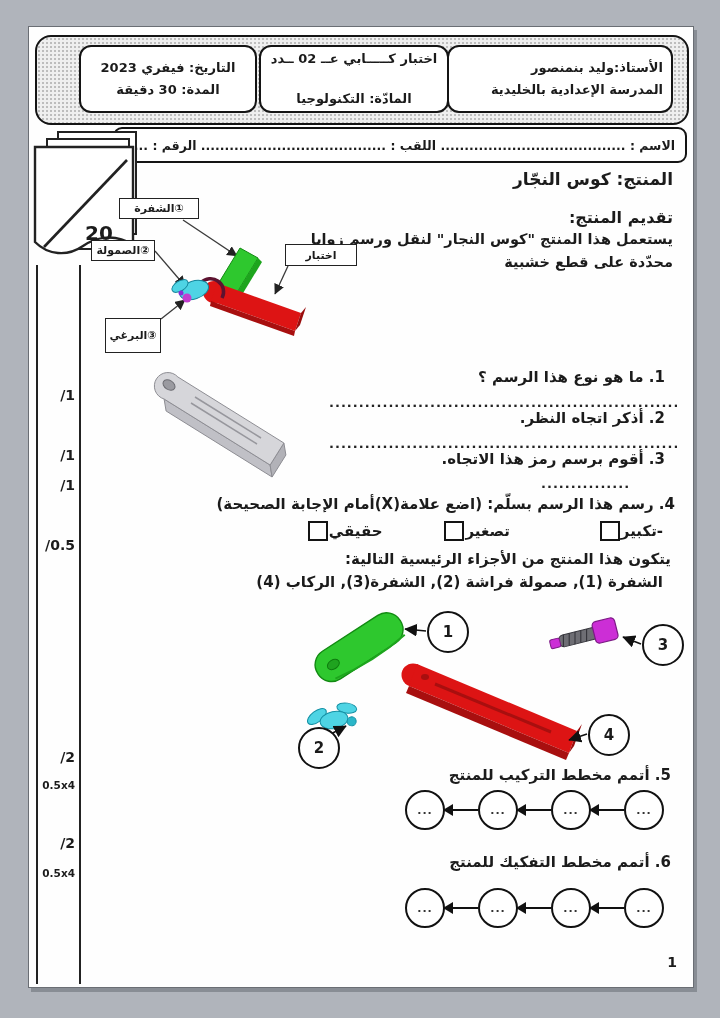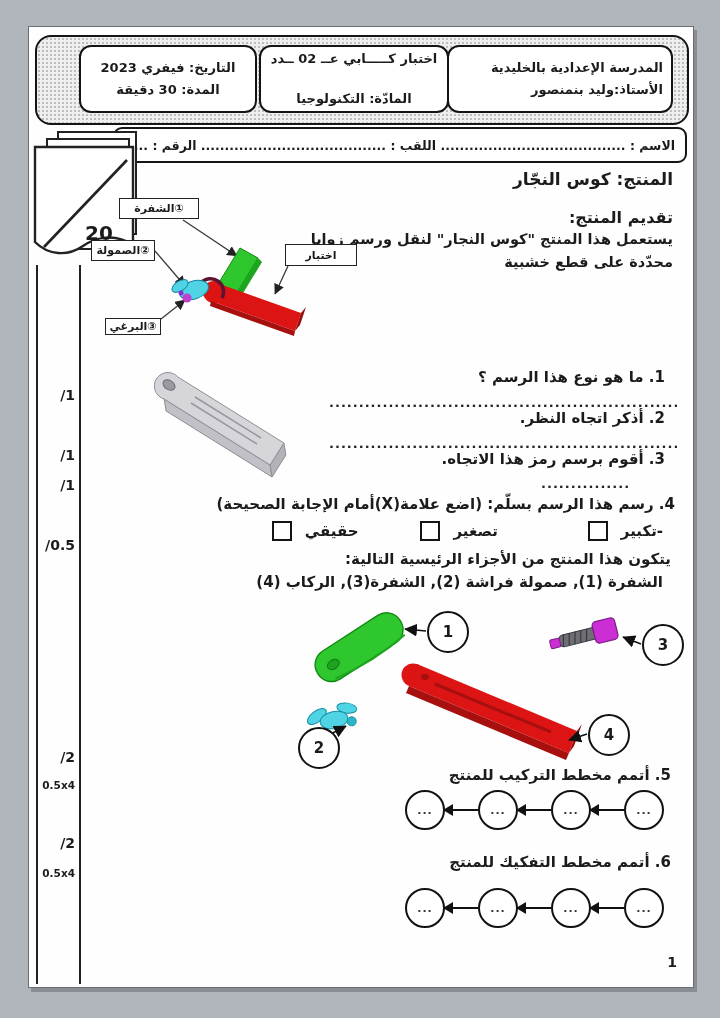--- a/index.html
+++ b/index.html
@@ -30,21 +30,21 @@
   #title{position:absolute;right:20px;top:142px;font-size:17px;font-weight:700;direction:rtl;}
   #introHead{position:absolute;right:20px;top:181px;font-size:16px;font-weight:700;direction:rtl;}
   .para{position:absolute;right:20px;font-size:14.5px;font-weight:700;direction:rtl;}
   .qline{position:absolute;font-size:15px;font-weight:700;direction:rtl;}
   .dots{position:absolute;direction:ltr;font-size:13px;font-weight:700;letter-spacing:1px;
         white-space:nowrap;overflow:hidden;height:16px;color:#222;}
   .plabel{position:absolute;background:#fff;border:1.5px solid #222;display:flex;align-items:center;justify-content:center;
         font-size:11px;font-weight:700;direction:rtl;padding:1px 2px;box-sizing:border-box;}
   
   #optRow{position:absolute;right:30px;top:494px;width:340px;display:flex;direction:rtl;align-items:center;}
-  .q4opt{display:flex;align-items:center;gap:13px;font-size:15px;font-weight:700;direction:rtl;padding-left:6px;}
+  .q4opt{display:flex;align-items:center;gap:1px;font-size:15px;font-weight:700;direction:rtl;padding-left:6px;}
   .cbx{width:16px;height:16px;border:2px solid #141414;background:#fff;display:inline-block;}
   
   .badge{position:absolute;width:38px;height:38px;border:2.5px solid #111;border-radius:50%;background:#fff;
         display:flex;align-items:center;justify-content:center;font-size:15px;font-weight:700;}
   
   .chain{position:absolute;display:flex;align-items:center;direction:ltr;}
   .cnode{width:40px;height:40px;border:2.8px solid #111;border-radius:50%;background:#fff;box-sizing:border-box;
         display:flex;align-items:center;justify-content:center;font-size:11px;font-weight:700;letter-spacing:1px;color:#333;}
   .harrow{width:33px;height:2.4px;background:#111;position:relative;}
   .harrow::before{content:'';position:absolute;left:-2px;top:-4.8px;width:0;height:0;
@@ -53,22 +53,22 @@
   svg{display:block;}
 </style>
 </head>
 <body>
 
 <div id="canvas">
   <div id="page">
 
     <div class="band">
       <div class="hbox" id="schoolBox">
+        <div>الأستاذ:وليد بنمنصور</div>
         <div>المدرسة الإعدادية بالخليدية</div>
-        <div>الأستاذ:وليد بنمنصور</div>
       </div>
       <div class="hbox" id="examBox">
         <div>اختبار كـــــابي عــ 02 ــدد</div>
         <div>المادّة: التكنولوجيا</div>
       </div>
       <div class="hbox" id="dateBox">
         <div>التاريخ: فيفري 2023</div>
         <div>المدة: 30 دقيقة</div>
       </div>
     </div>
@@ -125,21 +125,21 @@
         <polygon points="122,114 206,144 205,149 121,119" fill="#a80f0f"></polygon>
 
         <path d="M112,96 a13,13 0 0 1 21,15" stroke="#5d1230" stroke-width="3.5" fill="none"></path>
         <ellipse cx="105" cy="103" rx="15" ry="9" transform="rotate(-18 105 103)" fill="#4ed4e4" stroke="#14859a" stroke-width="1"></ellipse>
         <ellipse cx="91" cy="99" rx="9" ry="5" transform="rotate(-32 91 99)" fill="#4ed4e4" stroke="#14859a" stroke-width="1"></ellipse>
         <circle cx="98" cy="111" r="4.5" fill="#c23ecf"></circle>
         <circle cx="92" cy="106" r="2.5" fill="#8a2bd9"></circle>
       </svg>
       <div class="plabel" style="left:30px;top:11px;width:80px;height:21px;">①الشفرة</div>
       <div class="plabel" style="left:2px;top:53px;width:64px;height:21px;">②الصمولة</div>
-      <div class="plabel" style="left:16px;top:131px;width:56px;height:17px;">③البرغي</div>
+      <div class="plabel" style="left:16px;top:131px;width:56px;height:35px;">③البرغي</div>
       <div class="plabel" style="left:196px;top:57px;width:72px;height:22px;">اختبار</div>
     </div>
 
     <div class="qline" style="right:28px;top:341px;">1.  ما هو نوع هذا الرسم ؟</div>
     <div class="dots" style="right:16px;top:368px;width:348px;">....................................................................................................</div>
     <div class="qline" style="right:28px;top:382px;">2.  أذكر اتجاه النظر.</div>
     <div class="dots" style="right:16px;top:409px;width:348px;">....................................................................................................</div>
     <div class="qline" style="right:28px;top:423px;">3.  أقوم برسم رمز هذا الاتجاه.</div>
     <div class="dots" style="right:62px;top:449px;width:90px;">...............</div>
 

